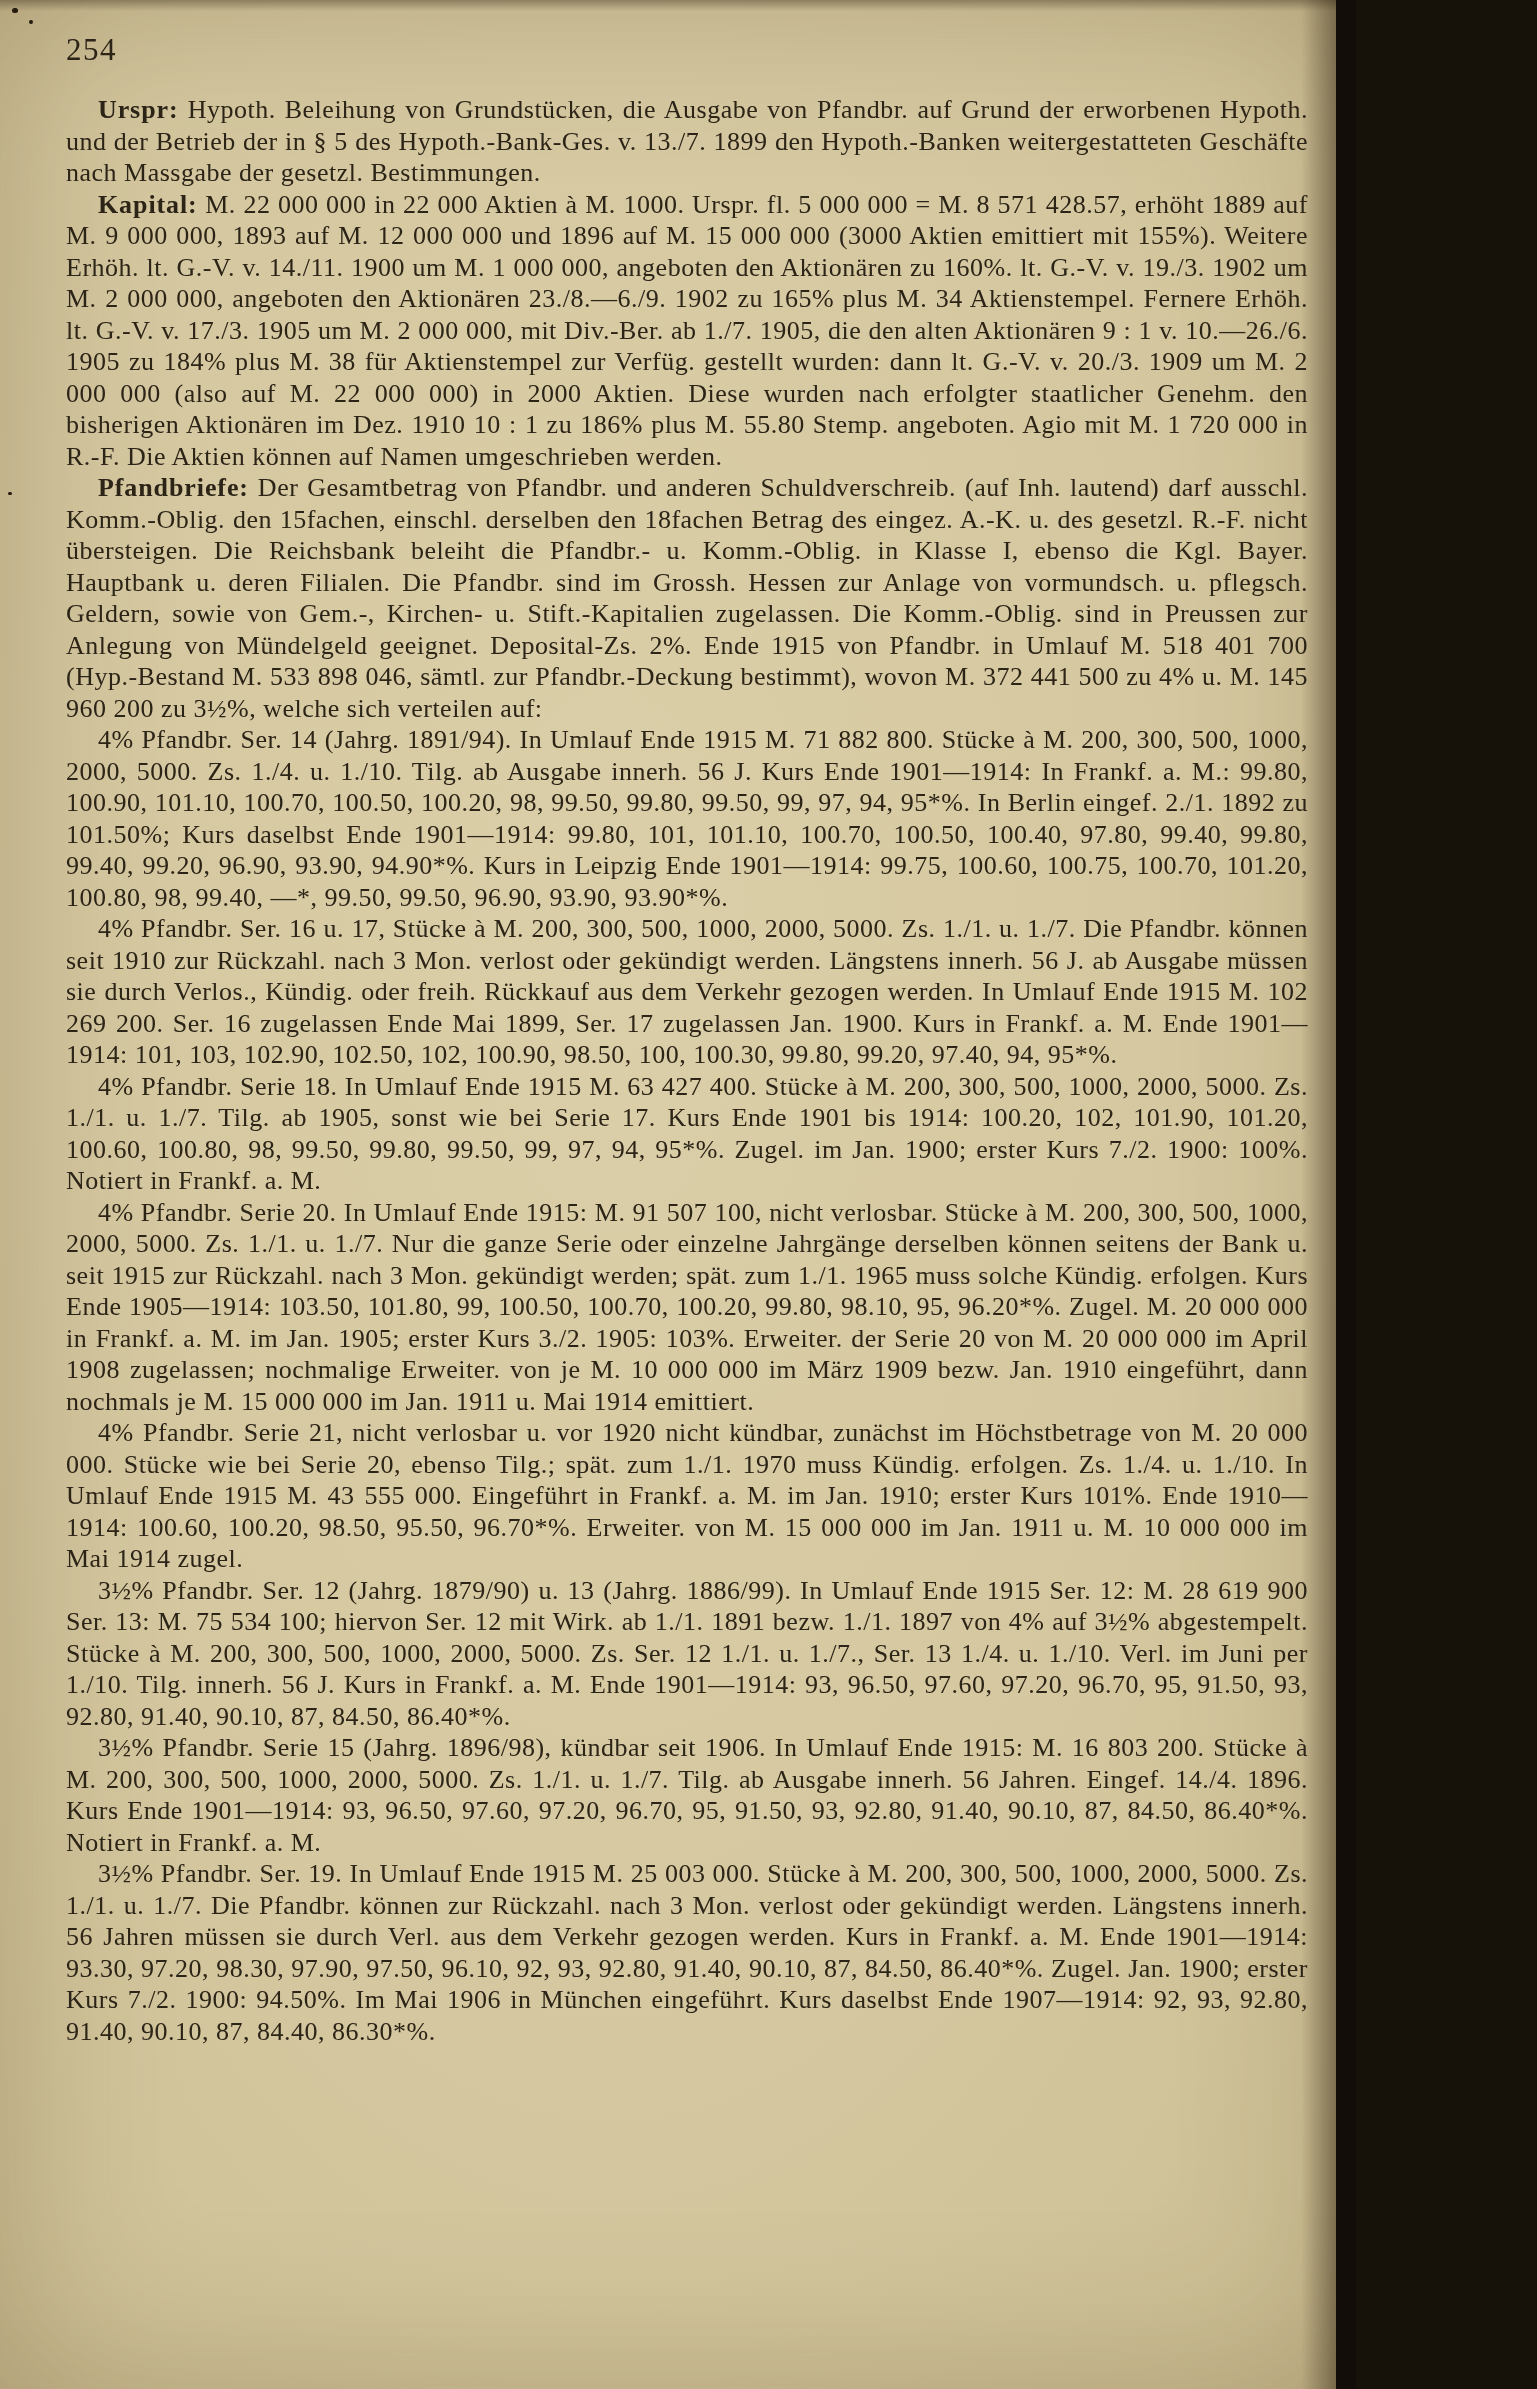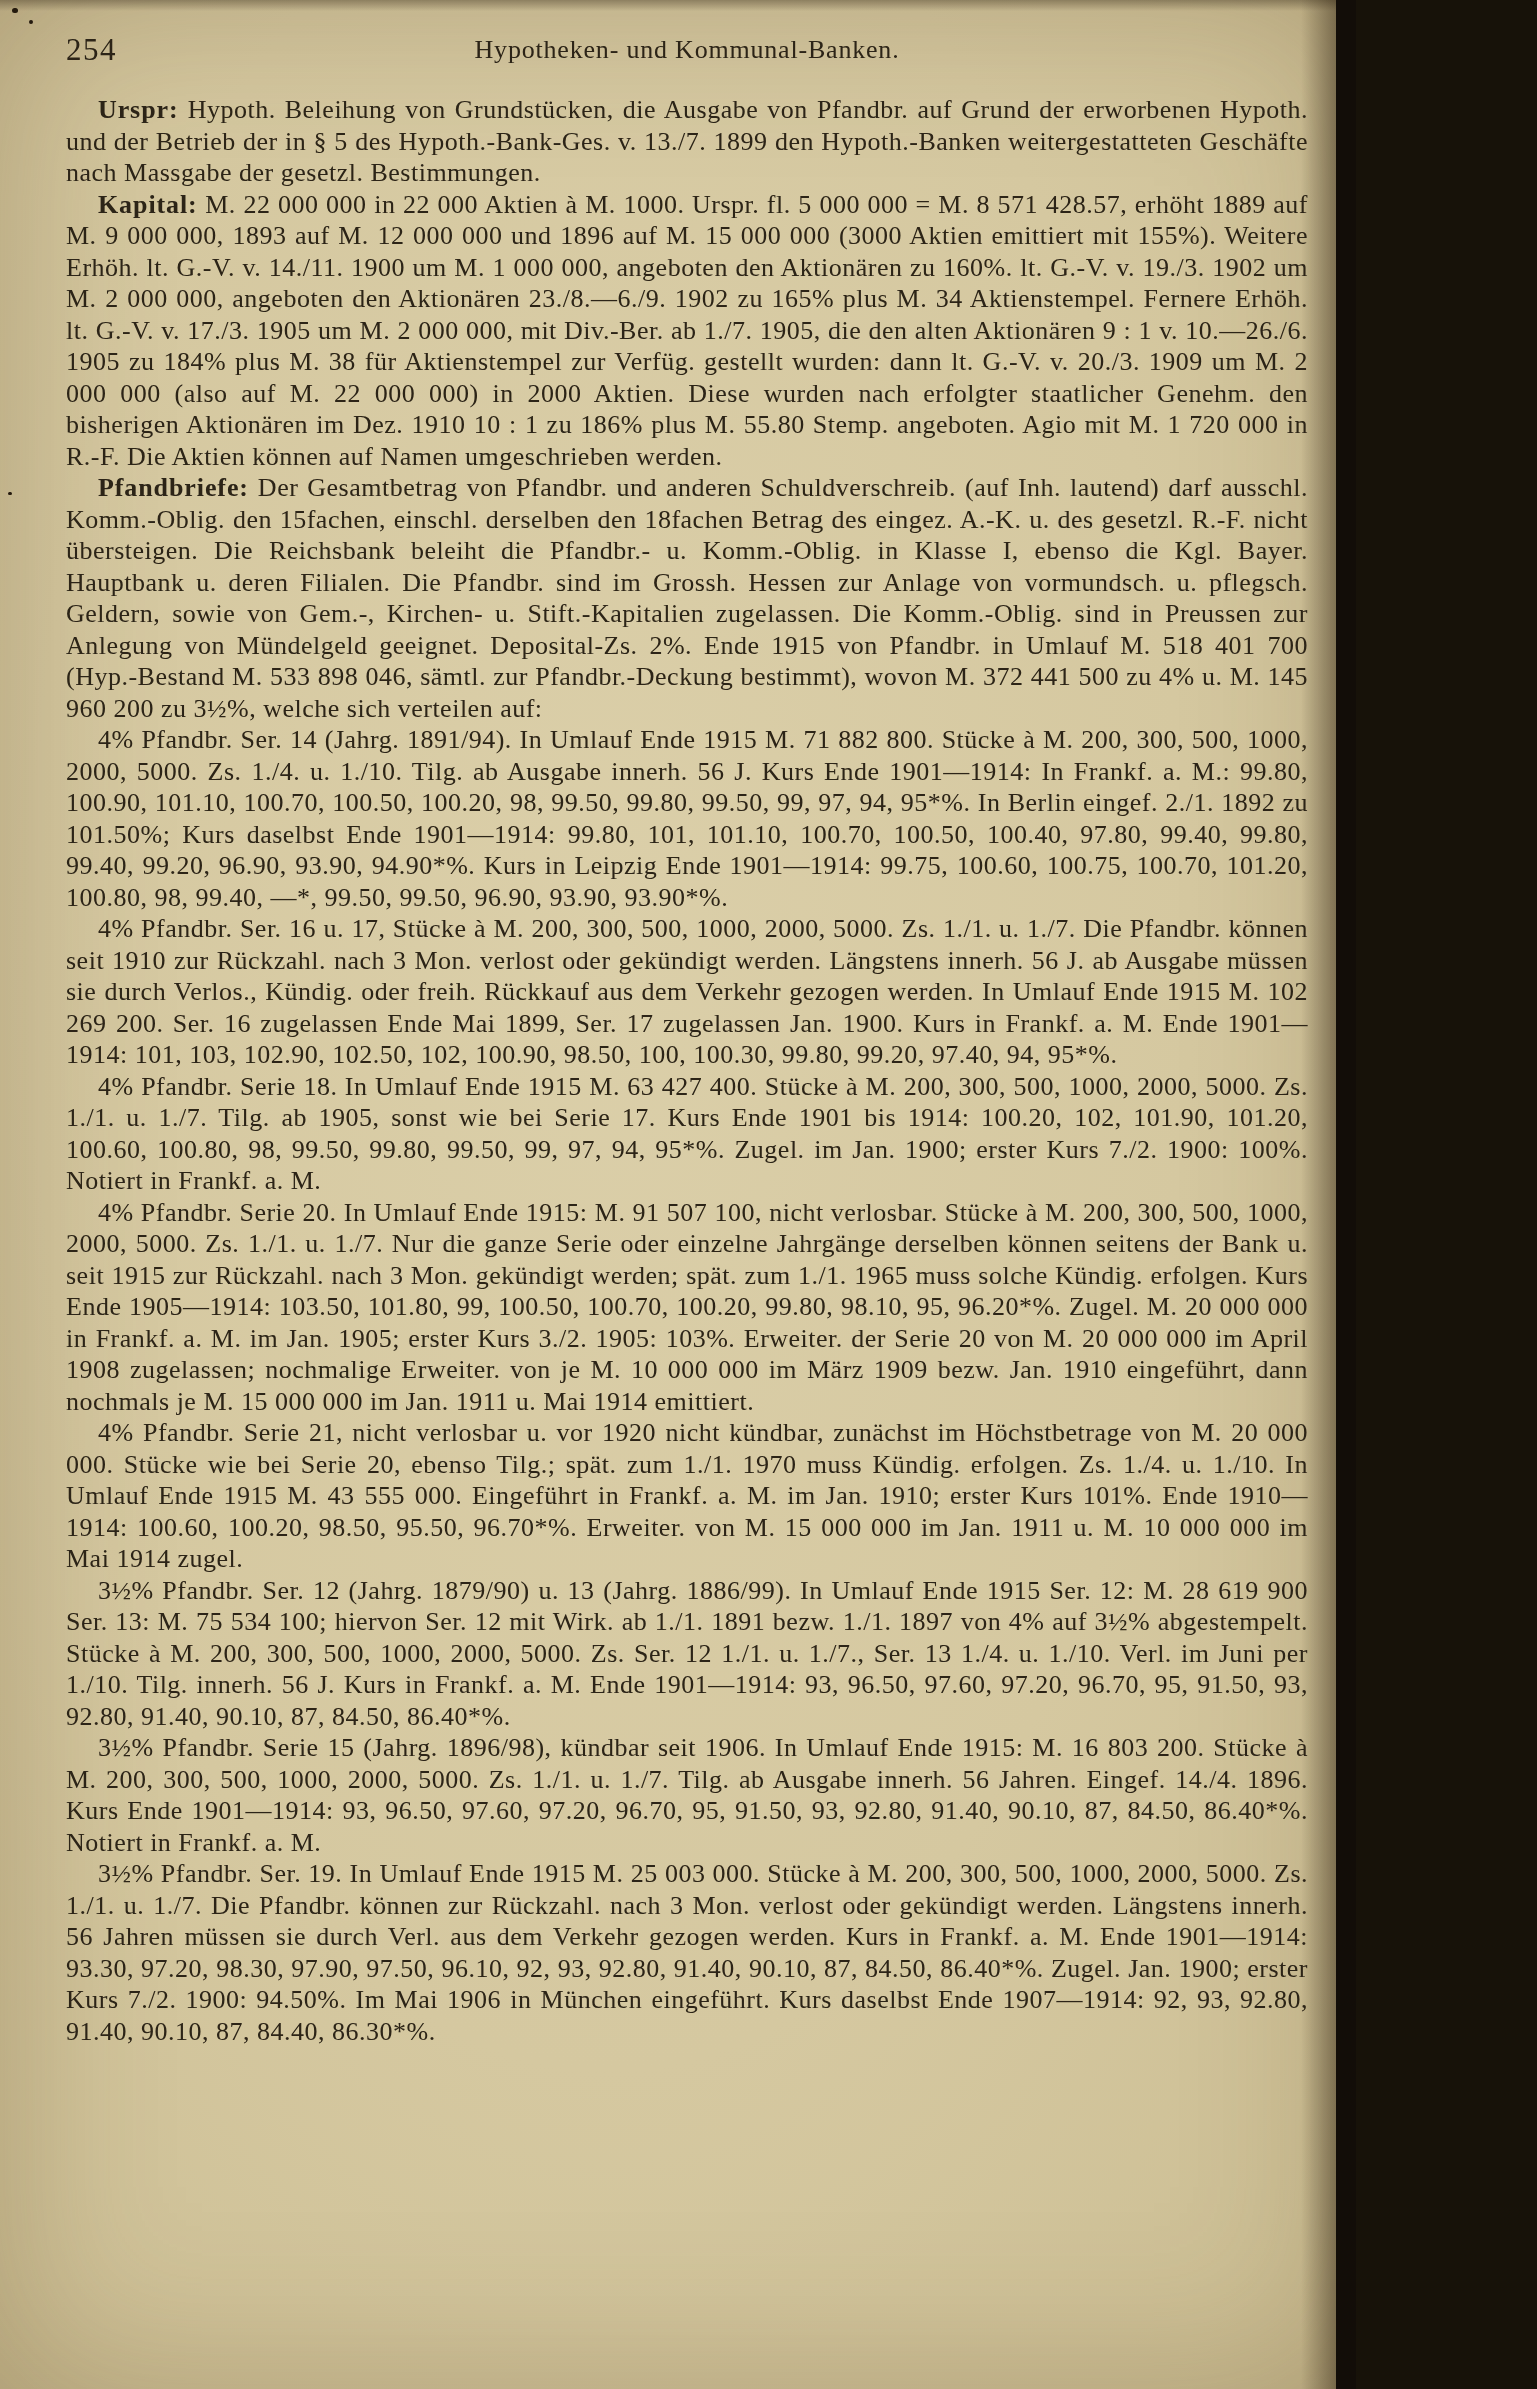--- a/index.html
+++ b/index.html
@@ -107,21 +107,20 @@
   <div class="speck s1"></div>
   <div class="speck s2"></div>
   <div class="speck s3"></div>
   <div class="edge-top-fade"></div>
   <div class="edge-right-fade"></div>
   <div class="edge-right"></div>
 
   <div class="page">
     <header class="page-header">
       <span class="page-number">254</span>
-      <span class="running-title">Hypotheken- und Kommunal-Banken.</span>
     </header>
 
     <main class="text-block">
       <p><span class="lead">Urspr:</span> <span>Hypoth. Beleihung von Grundstücken, die Ausgabe von Pfandbr. auf Grund der erworbenen Hypoth. und der Betrieb der in § 5 des Hypoth.-Bank-Ges. v. 13./7. 1899 den Hypoth.-Banken weitergestatteten Geschäfte nach Massgabe der gesetzl. Bestimmungen.</span></p>
 
       <p><span class="lead">Kapital:</span> <span>M. 22 000 000 in 22 000 Aktien à M. 1000. Urspr. fl. 5 000 000 = M. 8 571 428.57, erhöht 1889 auf M. 9 000 000, 1893 auf M. 12 000 000 und 1896 auf M. 15 000 000 (3000 Aktien emittiert mit 155%). Weitere Erhöh. lt. G.-V. v. 14./11. 1900 um M. 1 000 000, angeboten den Aktionären zu 160%. lt. G.-V. v. 19./3. 1902 um M. 2 000 000, angeboten den Aktionären 23./8.—6./9. 1902 zu 165% plus M. 34 Aktienstempel. Fernere Erhöh. lt. G.-V. v. 17./3. 1905 um M. 2 000 000, mit Div.-Ber. ab 1./7. 1905, die den alten Aktionären 9 : 1 v. 10.—26./6. 1905 zu 184% plus M. 38 für Aktienstempel zur Verfüg. gestellt wurden: dann lt. G.-V. v. 20./3. 1909 um M. 2 000 000 (also auf M. 22 000 000) in 2000 Aktien. Diese wurden nach erfolgter staatlicher Genehm. den bisherigen Aktionären im Dez. 1910 10 : 1 zu 186% plus M. 55.80 Stemp. angeboten. Agio mit M. 1 720 000 in R.-F. Die Aktien können auf Namen umgeschrieben werden.</span></p>
 
       <p><span class="lead">Pfandbriefe:</span> <span>Der Gesamtbetrag von Pfandbr. und anderen Schuldverschreib. (auf Inh. lautend) darf ausschl. Komm.-Oblig. den 15fachen, einschl. derselben den 18fachen Betrag des eingez. A.-K. u. des gesetzl. R.-F. nicht übersteigen. Die Reichsbank beleiht die Pfandbr.- u. Komm.-Oblig. in Klasse I, ebenso die Kgl. Bayer. Hauptbank u. deren Filialen. Die Pfandbr. sind im Grossh. Hessen zur Anlage von vormundsch. u. pflegsch. Geldern, sowie von Gem.-, Kirchen- u. Stift.-Kapitalien zugelassen. Die Komm.-Oblig. sind in Preussen zur Anlegung von Mündelgeld geeignet. Deposital-Zs. 2%. Ende 1915 von Pfandbr. in Umlauf M. 518 401 700 (Hyp.-Bestand M. 533 898 046, sämtl. zur Pfandbr.-Deckung bestimmt), wovon M. 372 441 500 zu 4% u. M. 145 960 200 zu 3½%, welche sich verteilen auf:</span></p>
 
       <p><span>4% Pfandbr. Ser. 14 (Jahrg. 1891/94). In Umlauf Ende 1915 M. 71 882 800. Stücke à M. 200, 300, 500, 1000, 2000, 5000. Zs. 1./4. u. 1./10. Tilg. ab Ausgabe innerh. 56 J. Kurs Ende 1901—1914: In Frankf. a. M.: 99.80, 100.90, 101.10, 100.70, 100.50, 100.20, 98, 99.50, 99.80, 99.50, 99, 97, 94, 95*%. In Berlin eingef. 2./1. 1892 zu 101.50%; Kurs daselbst Ende 1901—1914: 99.80, 101, 101.10, 100.70, 100.50, 100.40, 97.80, 99.40, 99.80, 99.40, 99.20, 96.90, 93.90, 94.90*%. Kurs in Leipzig Ende 1901—1914: 99.75, 100.60, 100.75, 100.70, 101.20, 100.80, 98, 99.40, —*, 99.50, 99.50, 96.90, 93.90, 93.90*%.</span></p>

